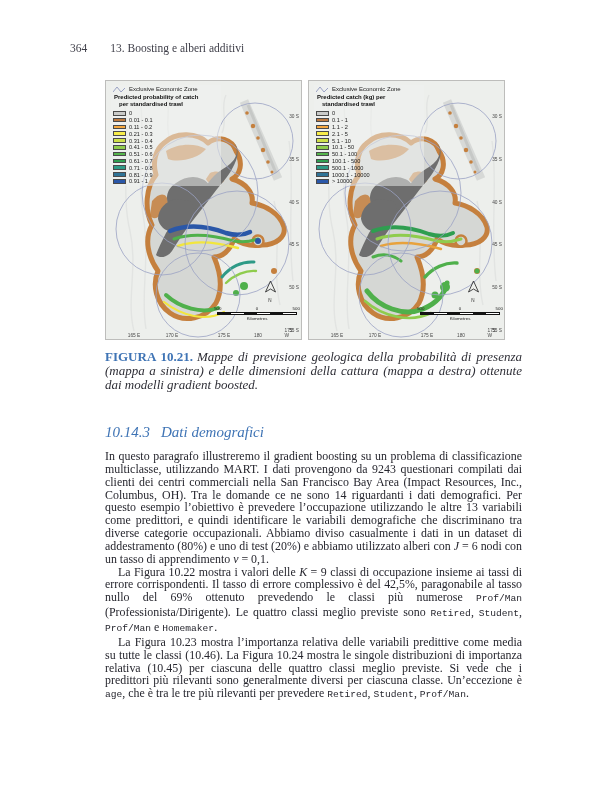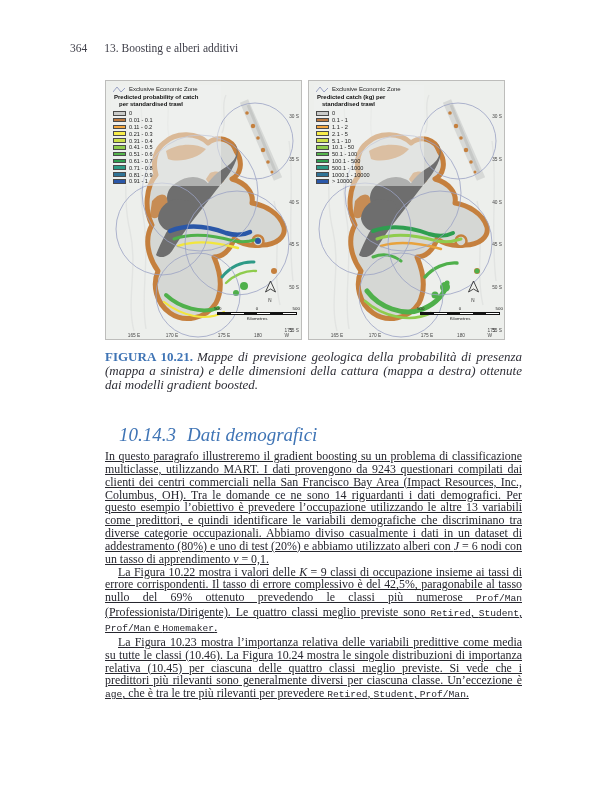--- a/index.html
+++ b/index.html
@@ -2,21 +2,21 @@
 <html><head>
 <meta charset="utf-8">
 <style>
   * { margin:0; padding:0; box-sizing:border-box; }
   html,body { background:#ffffff; }
   body { width:605px; height:809px; font-family:"Liberation Serif", serif; }
   .page { position:relative; width:605px; height:809px; background:#ffffff; overflow:hidden; }
 
   
   .running-head { position:absolute; top:42px; left:70px; display:flex; font-size:11.5px; color:#3e3e48; }
-  .running-head .page-num { margin-right:17px; }
+  .running-head .page-num { margin-right:23px; }
 
   
   .maps-row { position:absolute; top:80px; left:105px; display:flex; gap:6px; }
   .map-panel { position:relative; width:197px; height:260px; border:1px solid #bdbdbb; background:#edefec; overflow:hidden; }
   .map-graphic { position:absolute; left:0; top:0; width:195px; height:258px; }
 
   .map-legend { position:absolute; top:4px; left:5px; width:110px; font-family:"Liberation Sans", sans-serif; color:#1c1c1c; background:rgba(240,242,240,0.5); padding:1px 2px; }
   .eez-row { display:flex; align-items:center; gap:3px; margin-bottom:1px; }
   .eez-label { font-size:6px; line-height:7px; }
   .legend-title { font-size:6px; line-height:7px; font-weight:bold; color:#101010; margin-left:1px; }
@@ -38,24 +38,24 @@
   .scale-labels span { position:absolute; transform:translateX(-50%); }
   .scale-bar { display:flex; height:3px; border:0.5px solid #111; background:#fff; }
   .scale-bar i { flex:1; }
   .scale-bar i:nth-child(odd) { background:#151515; }
   .scale-unit { text-align:center; font-size:4.4px; margin-top:1px; }
 
   .caption { position:absolute; top:350px; left:105px; width:417px; font-size:13px; line-height:14.2px; color:#2e2e36; text-align:justify; }
   .caption-label { font-weight:bold; color:#3f74b5; font-style:normal; margin-right:4px; }
   .caption-text { font-style:italic; }
 
-  .section-heading { position:absolute; top:424px; left:105px; font-style:italic; font-size:19px; color:#3f74b5;margin-left:14px; }
+  .section-heading { position:absolute; top:424px; left:105px; font-style:italic; font-size:15px; color:#3f74b5; }
   .section-heading .sec-num { margin-right:11px; }
 
-  .body-text { position:absolute; top:450px; left:105px; width:417px; font-size:11.9px; line-height:12.85px; color:#26262e; text-align:justify;text-decoration:underline; }
+  .body-text { position:absolute; top:450px; left:105px; width:417px; font-size:11.9px; line-height:12.85px; color:#26262e; text-align:justify; }
   .para { margin:0; }
   .para.indent { text-indent:13px; }
   .mono { font-family:"Liberation Mono", monospace; font-size:9.6px; }
   .mathvar { font-style:italic; }
 </style>
 </head>
 <body>
 
 <div class="page">
 

